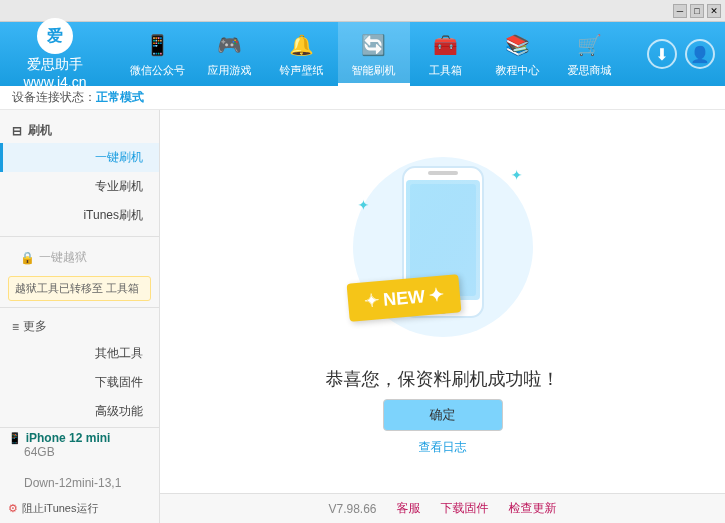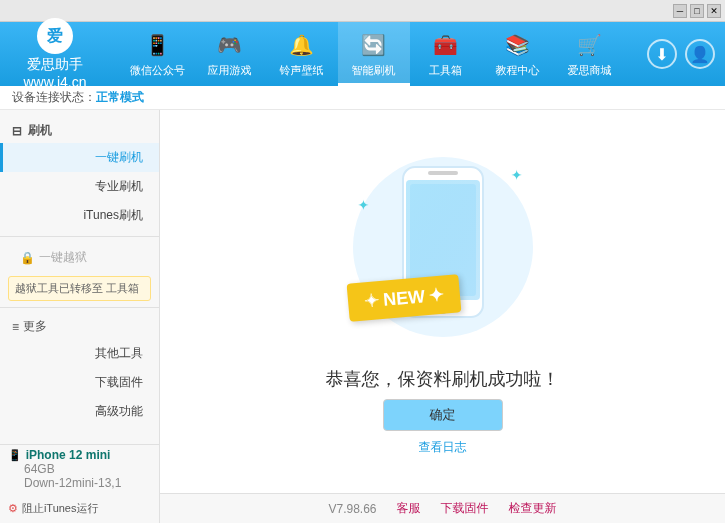--- a/index.html
+++ b/index.html
@@ -444,21 +444,21 @@
         </label>
       </div>
     </div>
 
     <div style="position:absolute; left:0; bottom:30px; width:160px; background:#f7f7f7; border-top:1px solid #e0e0e0; border-right:1px solid #e0e0e0; padding:3px 8px;">
       <div style="display:flex; align-items:center; gap:4px;">
         <span style="color:#1a9de0; font-size:11px;">📱</span>
         <span class="device-name">iPhone 12 mini</span>
       </div>
       <div class="device-detail" style="padding-left:16px;">64GB</div>
-      <div class="device-detail" style="padding-left:16px;">Down-12mini-13,1</div>
+      <div class="device-detail" style="padding-left:16px;margin-top:17px;">Down-12mini-13,1</div>
     </div>
 
     <div style="position:absolute; left:0; bottom:0; width:160px; height:30px; background:#f7f7f7; border-right:1px solid #e0e0e0; display:flex; align-items:center; padding:0 8px; font-size:11px; color:#555; gap:4px;">
       <span style="color:#e05050;">⚙</span>
       <span>阻止iTunes运行</span>
     </div>
 
     <div style="flex:1; display:flex; align-items:center; justify-content:center; padding:0 16px; gap:20px;">
       <span class="version-text">V7.98.66</span>
       <span class="status-link">客服</span>

